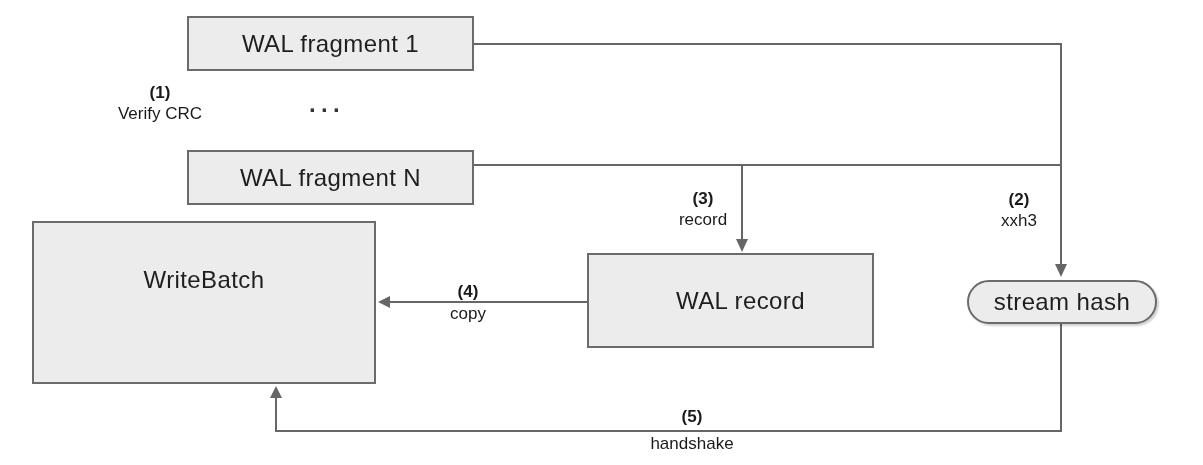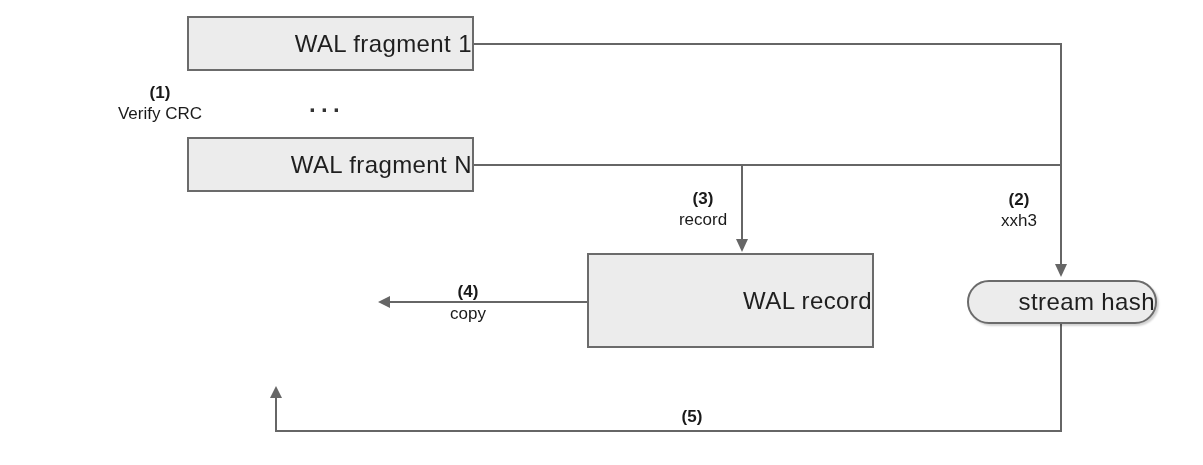--- a/index.html
+++ b/index.html
@@ -23,25 +23,25 @@
   .box {
     position: absolute;
     box-sizing: border-box;
     background: #ececec;
     border: 2px solid #6b6b6b;
     color: #1f1f1f;
     font-size: 24px;
     letter-spacing: 0.4px;
     display: flex;
     align-items: center;
-    justify-content: flex-end;
+    justify-content: center;
     white-space: nowrap;
   }
   .box-frag1   { left: 187px; top: 16px;  width: 287px; height: 55px; }
-  .box-fragn   { left: 187px; top: 137px; width: 287px; height: 55px; }
+  .box-fragn   { left: 187px; top: 150px; width: 287px; height: 55px; }
   .box-wb      { left: 32px;  top: 221px; width: 344px; height: 163px;
                  align-items: flex-start; padding-top: 43px; }
   .box-prot    { left: 177px; top: 311px; width: 199px; height: 73px; }
   .box-record  { left: 587px; top: 253px; width: 287px; height: 95px; padding-left: 20px; }
   .box-hash    { left: 967px; top: 262px; width: 190px; height: 44px;
                  border-radius: 22px;
                  box-shadow: 2px 2px 2px rgba(0,0,0,0.18); margin-top: 18px; }
   .steplabel {
     position: absolute;
     transform: translateX(-50%);
@@ -93,20 +93,23 @@
   <div class="box box-frag1">
     <span>WAL fragment 1</span>
   </div>
 
   <div class="box box-fragn">
     <span>WAL fragment N</span>
   </div>
 
   <div class="dots">···</div>
 
+  <div class="box box-wb">
+    <span>WriteBatch</span>
+  </div>
 
 
   <div class="box box-record">
     <span>WAL record</span>
   </div>
 
   <div class="box box-hash">
     <span>stream hash</span>
   </div>
 
@@ -125,15 +128,16 @@
     <span class="word">xxh3</span>
   </div>
 
   <div class="steplabel lbl-4">
     <span class="num">(4)</span>
     <span class="word">copy</span>
   </div>
 
   <div class="steplabel lbl-5">
     <span class="num">(5)</span>
+    <span class="word">handshake</span>
   </div>
 
 </div>
 
 </body></html>

